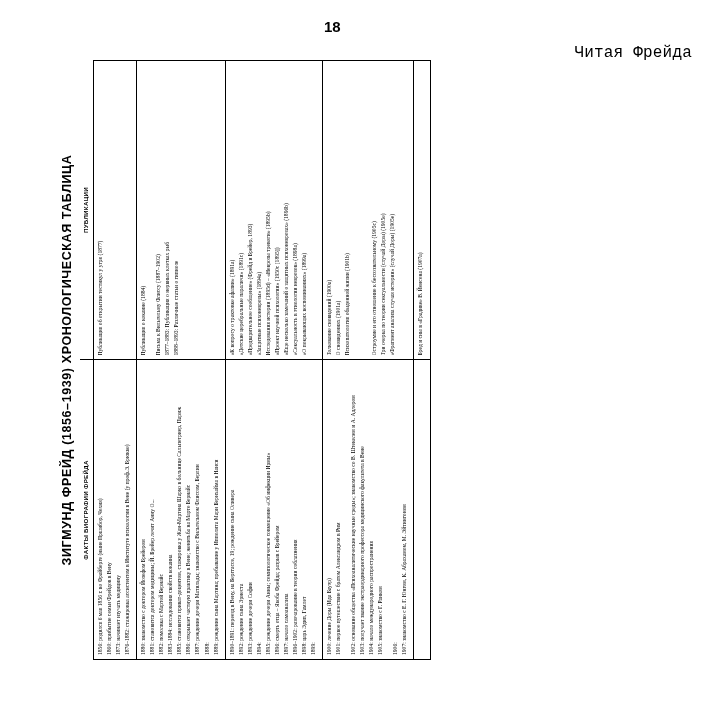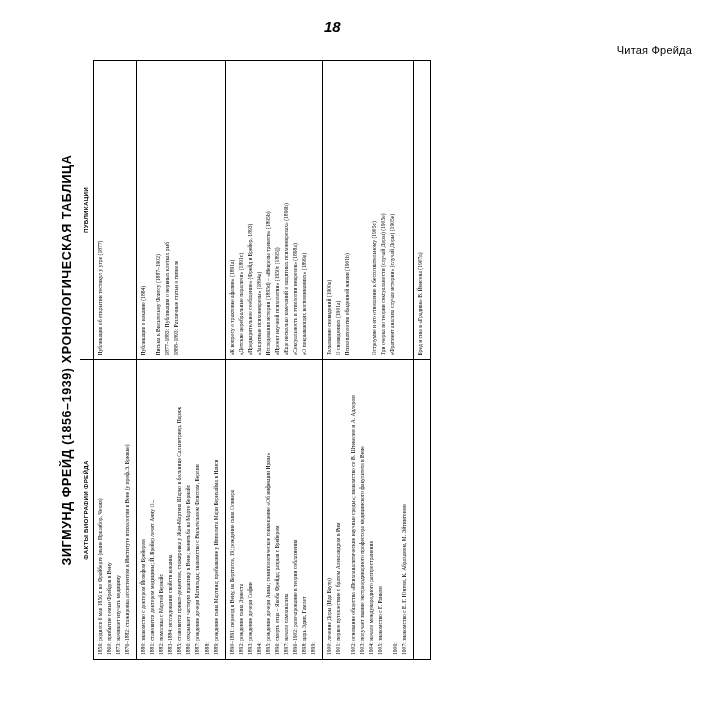--- a/index.html
+++ b/index.html
@@ -25,28 +25,27 @@
     height: 40px;
   }
   .page-number {
     position: absolute;
     left: 324px;
     top: 0px;
     font-family: "Liberation Sans", sans-serif;
     font-size: 15px;
     font-weight: bold;
     color: #000;
-    font-style: italic;
   }
   .running-title {
     position: absolute;
     right: 28px;
     top: 26px;
-    font-family: Liberation Sans, sans-serif;
-    font-size: 11px;
+    font-family: Liberation Mono, monospace;
+    font-size: 16px;
     color: #000;
     letter-spacing: 0.2px;
     margin-left: 45px;
   }
 
   
   .rot-wrap {
     position: absolute;
     top: 0;
     left: 0;

